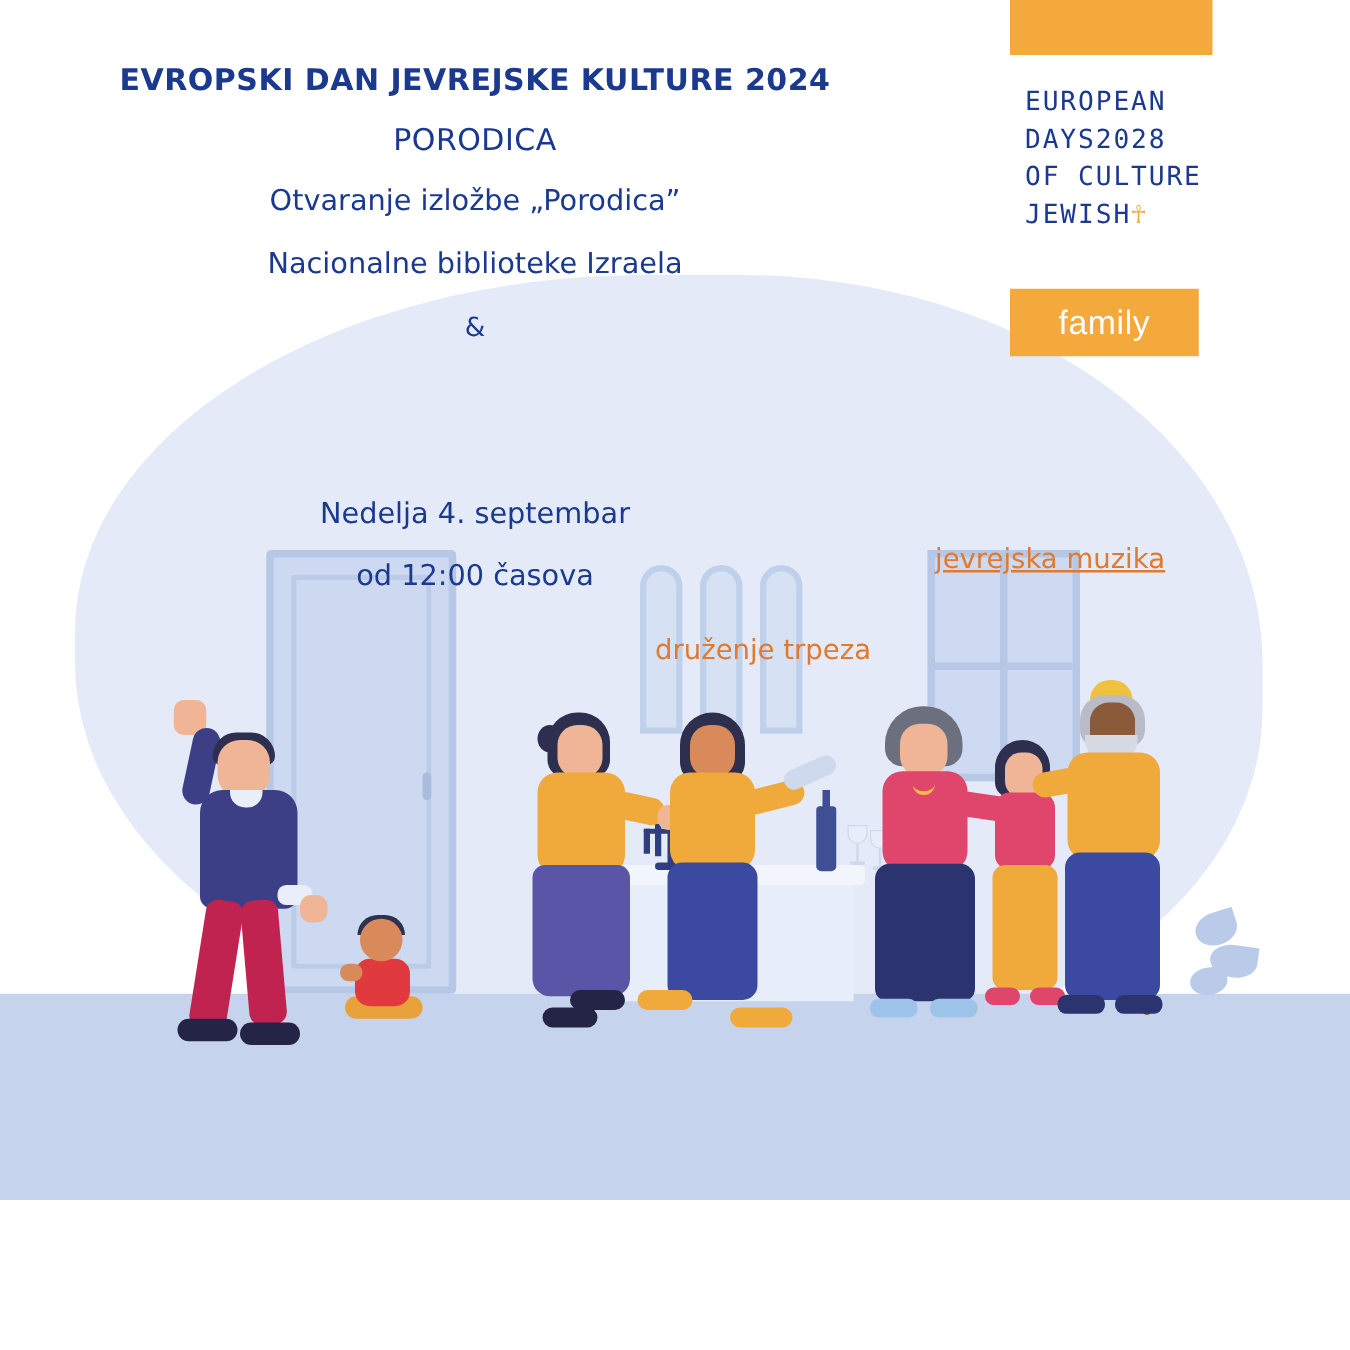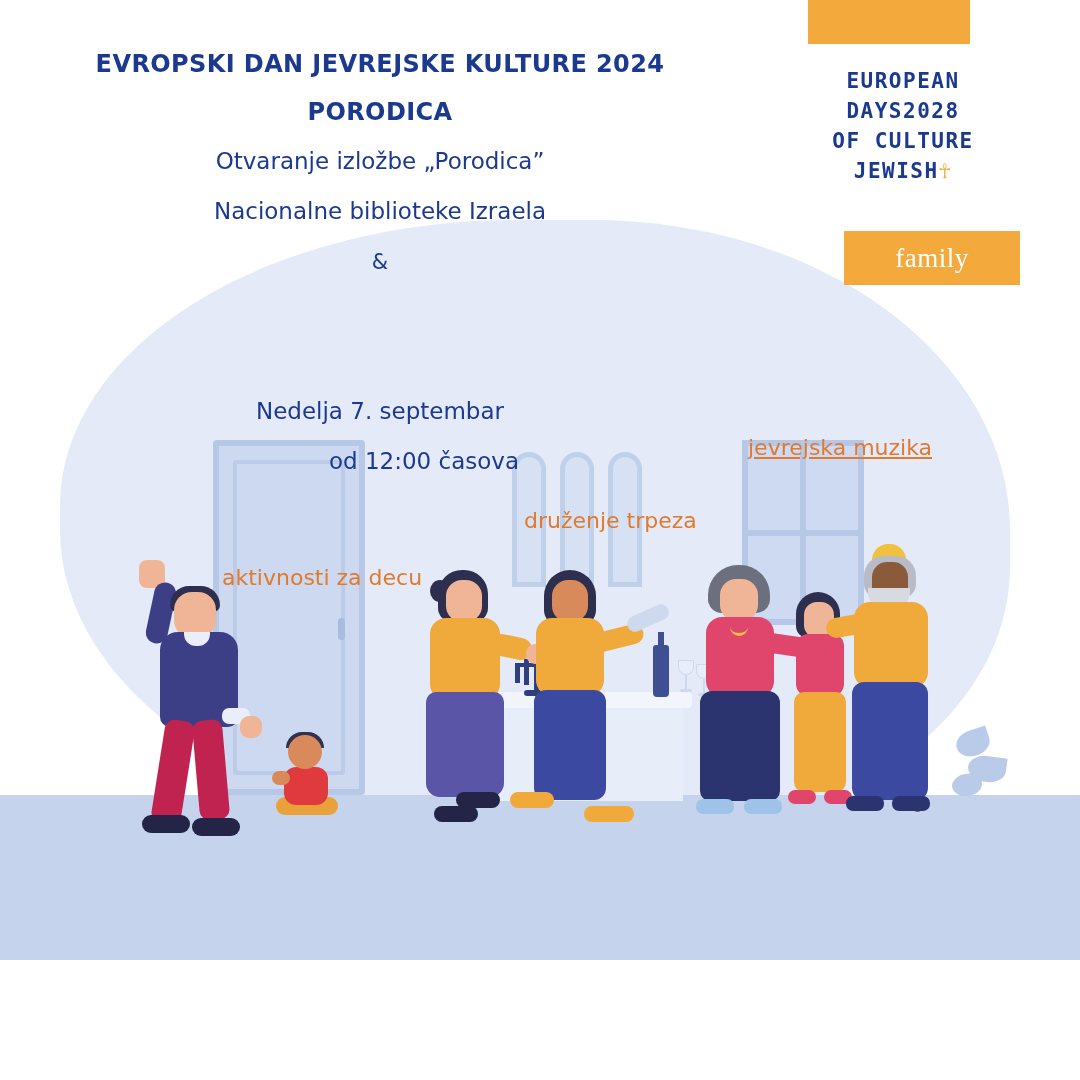--- a/index.html
+++ b/index.html
@@ -516,38 +516,38 @@
     font-size: 24px;
     letter-spacing: 0.4px;
   }
   .subhead {
     position: absolute;
     left: 0;
     top: 98px;
     width: 760px;
     text-align: center;
     color: #1b3a8f;
-    font-weight: bold;
+    font-weight: normal;
     font-size: 24px;
     letter-spacing: 0.4px;
   }
   .line {
     position: absolute;
     left: 0;
     width: 760px;
     text-align: center;
     color: #1b3a8f;
     font-size: 23px;
   }
   .l1 { top: 148px; }
   .l2 { top: 198px; }
   .l3 { top: 250px; font-size: 21px; }
   .l4 { top: 300px; }
   .when1 { top: 398px; font-size: 23px; }
-  .when2 { top: 448px; font-size: 23px; margin-left: 44px; }
+  .when2 { top: 448px; font-size: 23px; }
 
   .tag {
     position: absolute;
     color: #e07a2f;
     font-size: 22px;
     white-space: nowrap;
   }
   .tag-kids { left: 222px; top: 565px; }
   .tag-table { left: 524px; top: 508px; }
   .tag-music { left: 748px; top: 435px; text-decoration: underline; }
@@ -563,51 +563,49 @@
   .edjc-bar {
     position: absolute;
     left: 0;
     top: 0;
     width: 162px;
     height: 44px;
     background: #f4a93c;
   }
   .edjc-lines {
     position: absolute;
-    left: 0;
+    left: 12px;
     top: 66px;
     width: 190px;
     color: #1b3a8f;
     font-family: "DejaVu Sans Mono", monospace;
-    font-weight: bold;
+    font-weight: normal;
     font-size: 21px;
     line-height: 30px;
     letter-spacing: 1.5px;
-    text-align: center;
   }
   .edjc-lines .year { color: #1b3a8f; }
   .edjc-menorah {
     color: #f4a93c;
     font-size: 20px;
   }
   .edjc-family {
     position: absolute;
     left: 0;
     top: 231px;
-    width: 176px;
+    width: 151px;
     height: 54px;
     background: #f4a93c;
     color: #ffffff;
-    font-family: Liberation Serif, serif;
+    font-family: Liberation Sans, sans-serif;
     font-size: 27px;
     display: flex;
     align-items: center;
     justify-content: center;
     letter-spacing: 0.5px;
-    margin-left: 36px;
   }
 
   
   .footer {
     position: absolute;
     left: 0;
     top: 960px;
     width: 1080px;
     height: 120px;
     background: #ffffff;
@@ -746,24 +744,23 @@
     <div class="pants"></div>
     <div class="shoe1"></div>
     <div class="shoe2"></div>
   </div>
 
   <div class="headline">EVROPSKI DAN JEVREJSKE KULTURE 2024</div>
   <div class="subhead">PORODICA</div>
   <div class="line l2">Nacionalne biblioteke Izraela</div>
   <div class="line l1">Otvaranje izložbe „Porodica”</div>
   <div class="line l3">&amp;</div>
-  <div class="line when1">Nedelja 7. septembar</div>
+  <div class="line when1">Nedelja 4. septembar</div>
   <div class="line when2">od 12:00 časova</div>
 
-  <div class="tag tag-kids">aktivnosti za decu</div>
   <div class="tag tag-table">druženje trpeza</div>
   <div class="tag tag-music">jevrejska muzika</div>
 
   <div class="edjc">
     <div class="edjc-bar"></div>
     <div class="edjc-lines">
       <div><span>EUROPEAN</span></div>
       <div><span>DAYS</span><span class="year">2028</span></div>
       <div><span>OF CULTURE</span></div>
       <div><span>JEWISH</span><span class="edjc-menorah">☥</span></div>

